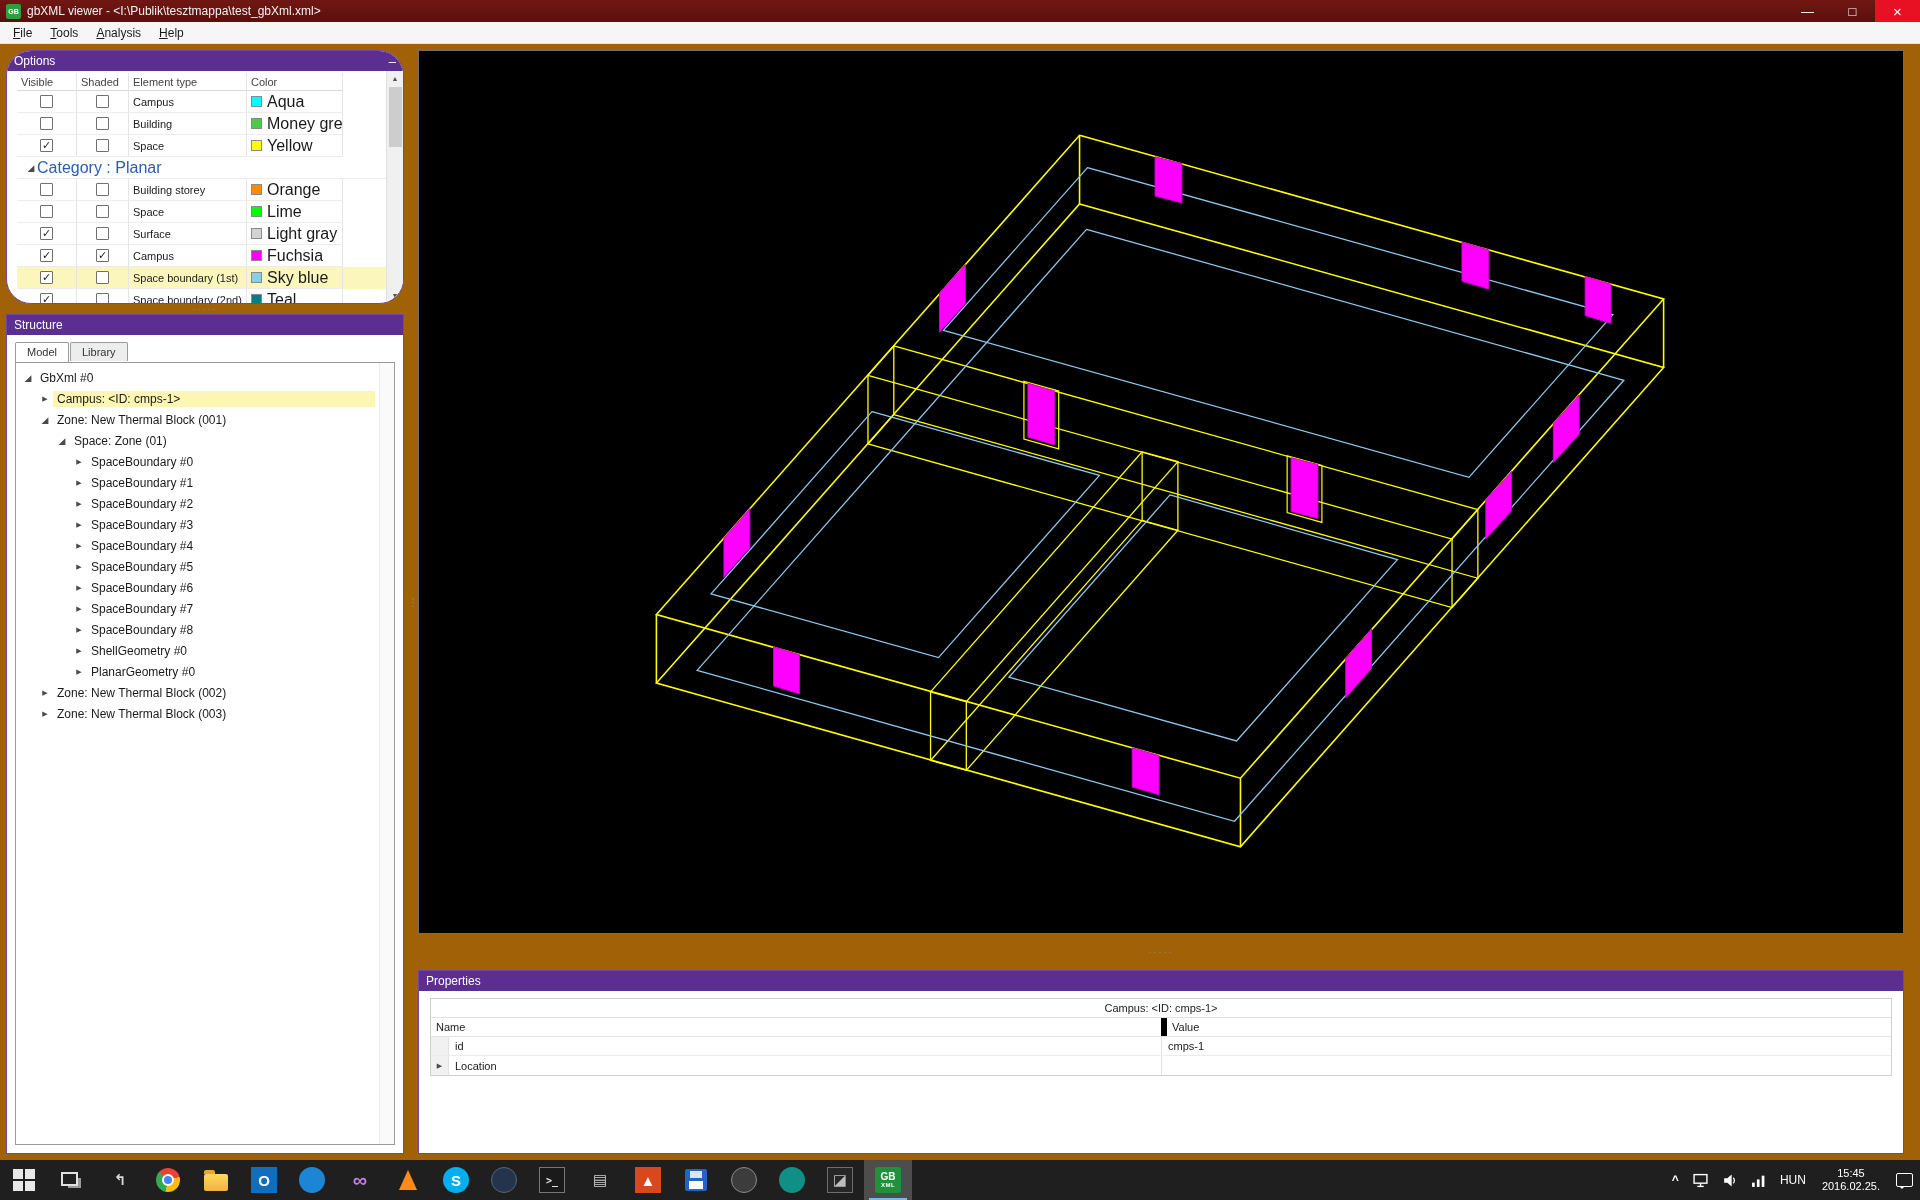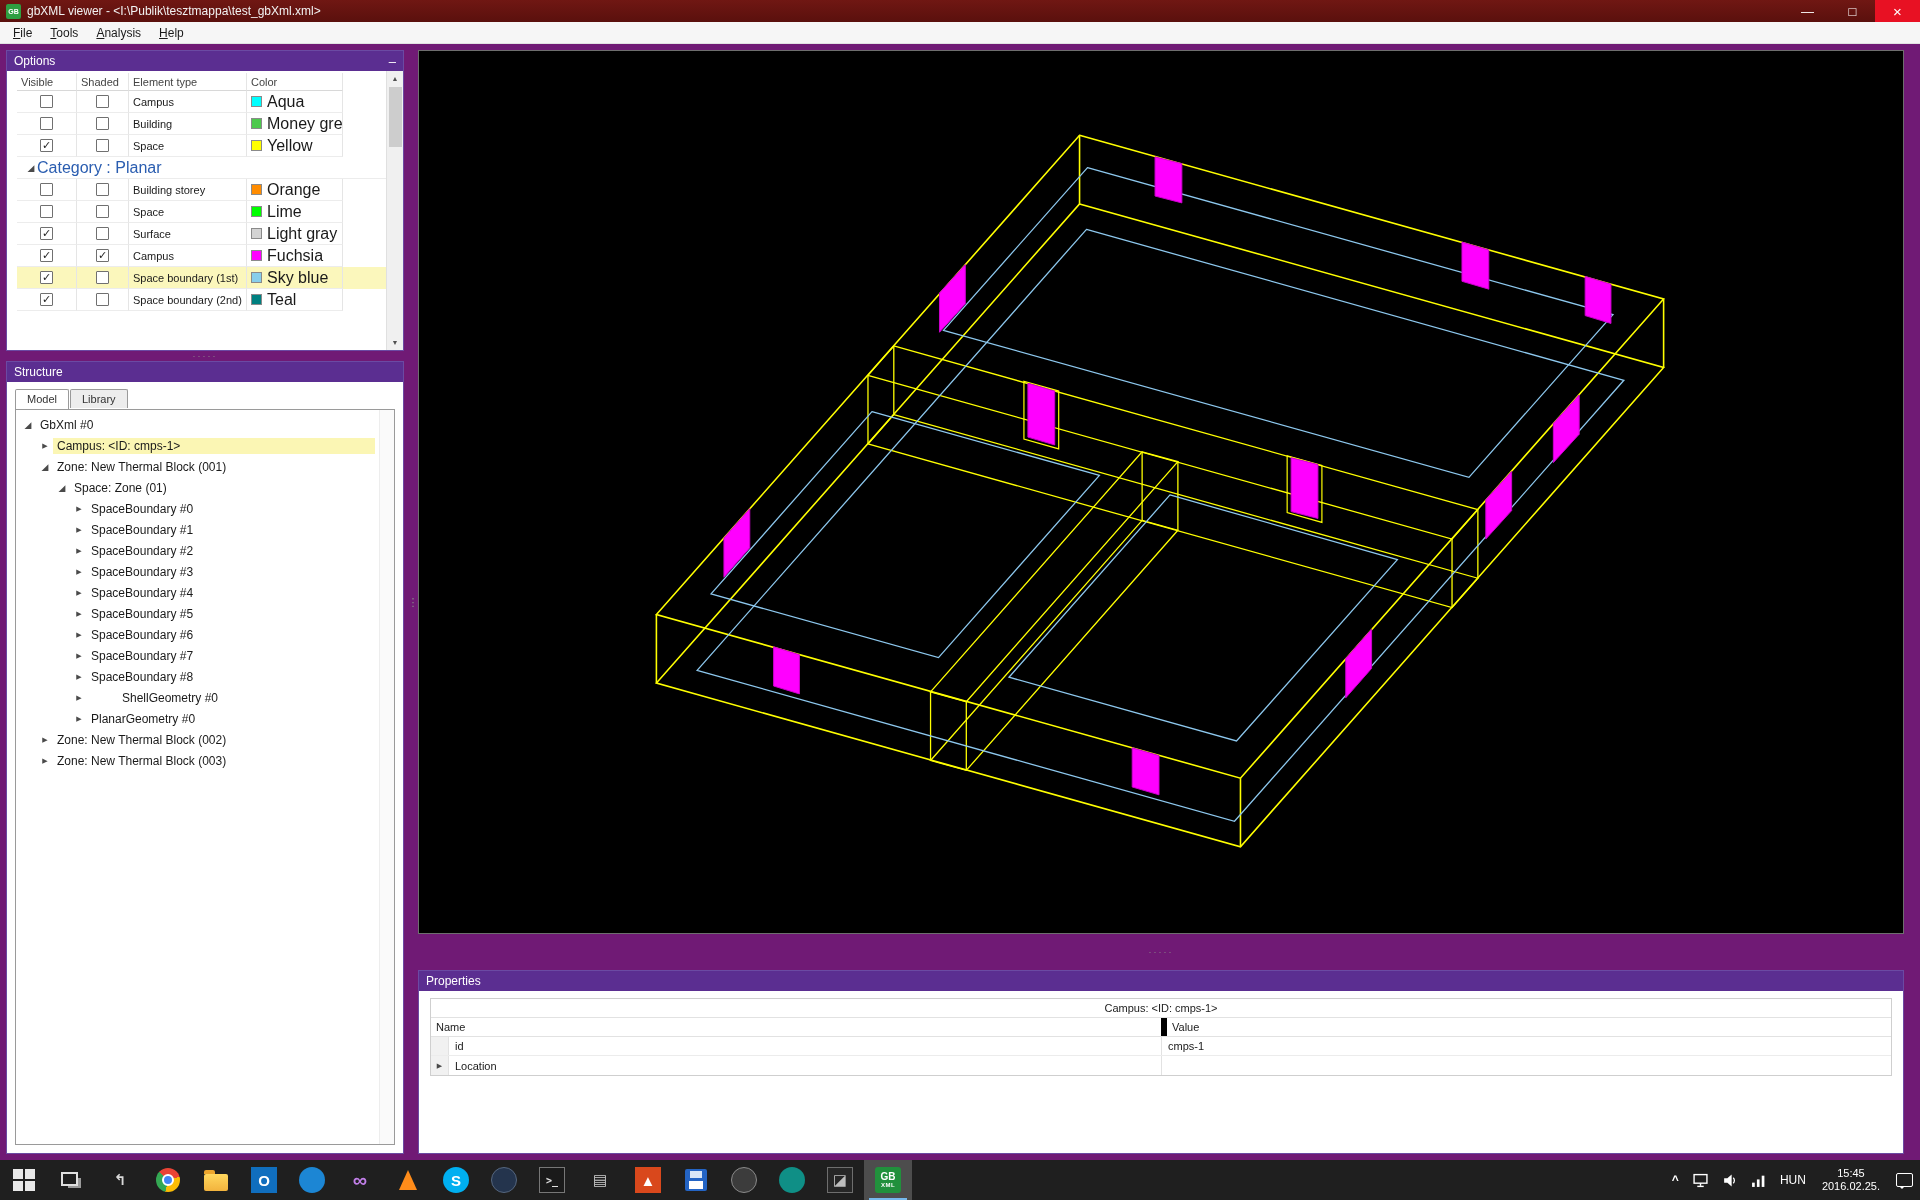--- a/index.html
+++ b/index.html
@@ -1,18 +1,18 @@
 <!DOCTYPE html>
 <html><head>
 <meta charset="utf-8">
 <style>
   * { margin:0; padding:0; box-sizing:border-box; }
   html,body { width:1920px; height:1200px; overflow:hidden; background:#000; }
   body { font-family:"Liberation Sans","DejaVu Sans",sans-serif; font-size:12px; color:#1a1a1a; }
-  .screen { width:1920px; height:1200px; display:flex; flex-direction:column; background:#701a75; }
+  .screen { width:1920px; height:1200px; display:flex; flex-direction:column; background:#a16207; }
 
   
   .titlebar { height:22px; background:linear-gradient(#701713,#5a100d); color:#f2f2f2; display:flex; align-items:center; flex:0 0 auto; }
   .title-left { display:flex; align-items:center; gap:6px; padding-left:6px; flex:1; }
   .app-logo { width:15px; height:15px; background:#2f9e41; border-radius:2px; color:#fff; font-size:7px; font-weight:bold; display:flex; align-items:center; justify-content:center; }
   .title-text { font-size:12px; white-space:nowrap; }
   .wbtns { display:flex; height:100%; }
   .wbtn { width:45px; height:100%; display:flex; align-items:center; justify-content:center; font-size:13px; color:#fff; }
   .wbtn.close { background:#e81123; font-size:15px; }
 
@@ -29,21 +29,21 @@
   .right-col { flex:1 1 auto; display:flex; flex-direction:column; padding:6px 16px 6px 0; min-width:0; min-height:0;gap:13px; }
   .h-splitter { height:10px; flex:0 0 auto; display:flex; align-items:center; justify-content:center; color:#8a8a8a; font-size:9px; letter-spacing:2px; }
   .h-splitter::before { content:"·····"; }
 
   
   .panel { border:1px solid #6b4aa3; background:#fff; display:flex; flex-direction:column; overflow:hidden; }
   .panel-header { height:20px; flex:0 0 auto; background:#5b2e91; color:#fff; font-size:12px; display:flex; align-items:center; justify-content:space-between; padding:0 7px; }
   .panel-collapse { font-size:13px; line-height:1; cursor:default; }
 
   
-  .options-panel { height:301px; flex:0 0 auto; }
+  .options-panel { height:254px; flex:0 0 auto;border-radius:25px; }
   .options-body { flex:1; display:flex; min-height:0; }
   .options-table { flex:1; padding:2px 0 0 10px; overflow:hidden; }
   .orow-h, .orow { display:flex; align-items:center; }
   .orow-h { height:18px; }
   .orow { height:22px; }
   .orow.hl { background:#fbf7bc; }
   .ocell { height:100%; display:flex; align-items:center; border-right:1px solid #e5e5e5; border-bottom:1px solid #ececec; padding:0 4px; font-size:11px; overflow:hidden; white-space:nowrap; }
   .orow-h .ocell { color:#444; border-bottom:1px solid #d8d8d8; }
   .c0 { width:60px; } .c1 { width:52px; } .c2 { width:118px; } .c3 { width:96px; }
   .center { justify-content:center; }
@@ -351,21 +351,21 @@
                 <span class="tree-label">SpaceBoundary #6</span>
               </div>
               <div class="tree-row" style="padding-left: 57px;">
                 <span class="expander">▶</span>
                 <span class="tree-label">SpaceBoundary #7</span>
               </div>
               <div class="tree-row" style="padding-left: 57px;">
                 <span class="expander">▶</span>
                 <span class="tree-label">SpaceBoundary #8</span>
               </div>
-              <div class="tree-row" style="padding-left: 57px; gap: 31px;">
+              <div class="tree-row" style="padding-left: 57px;">
                 <span class="expander">▶</span>
                 <span class="tree-label">ShellGeometry #0</span>
               </div>
               <div class="tree-row" style="padding-left: 57px;">
                 <span class="expander">▶</span>
                 <span class="tree-label">PlanarGeometry #0</span>
               </div>
               <div class="tree-row" style="padding-left: 23px;">
                 <span class="expander">▶</span>
                 <span class="tree-label">Zone: New Thermal Block (002)</span>

